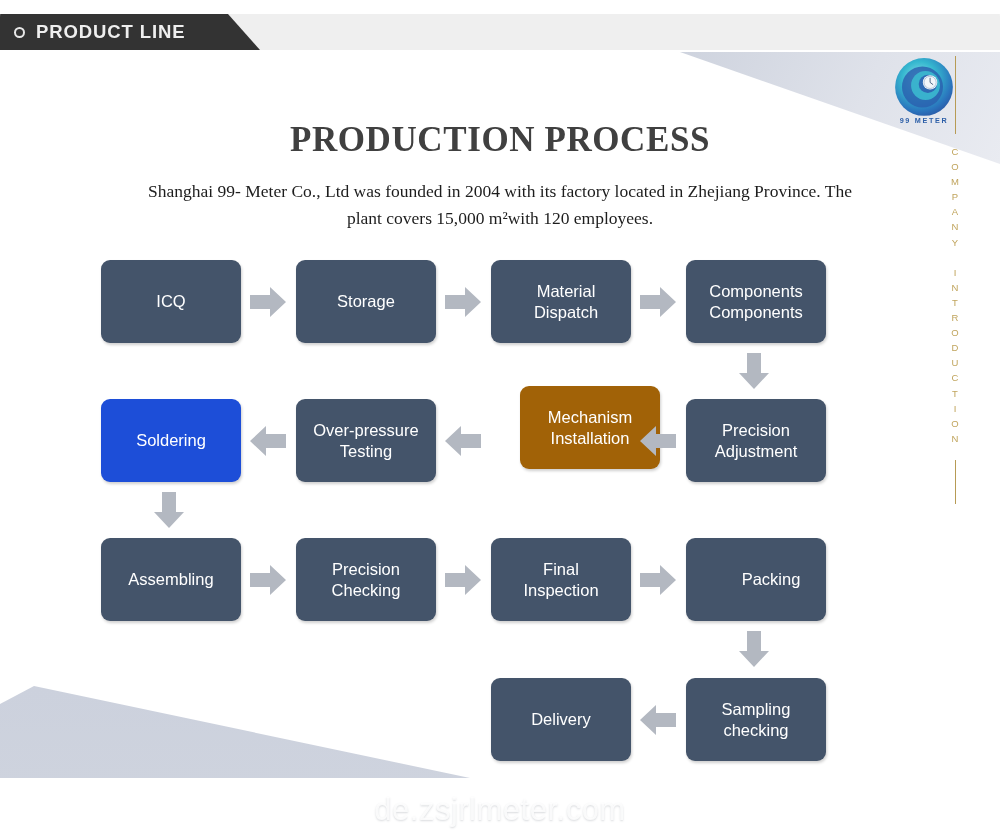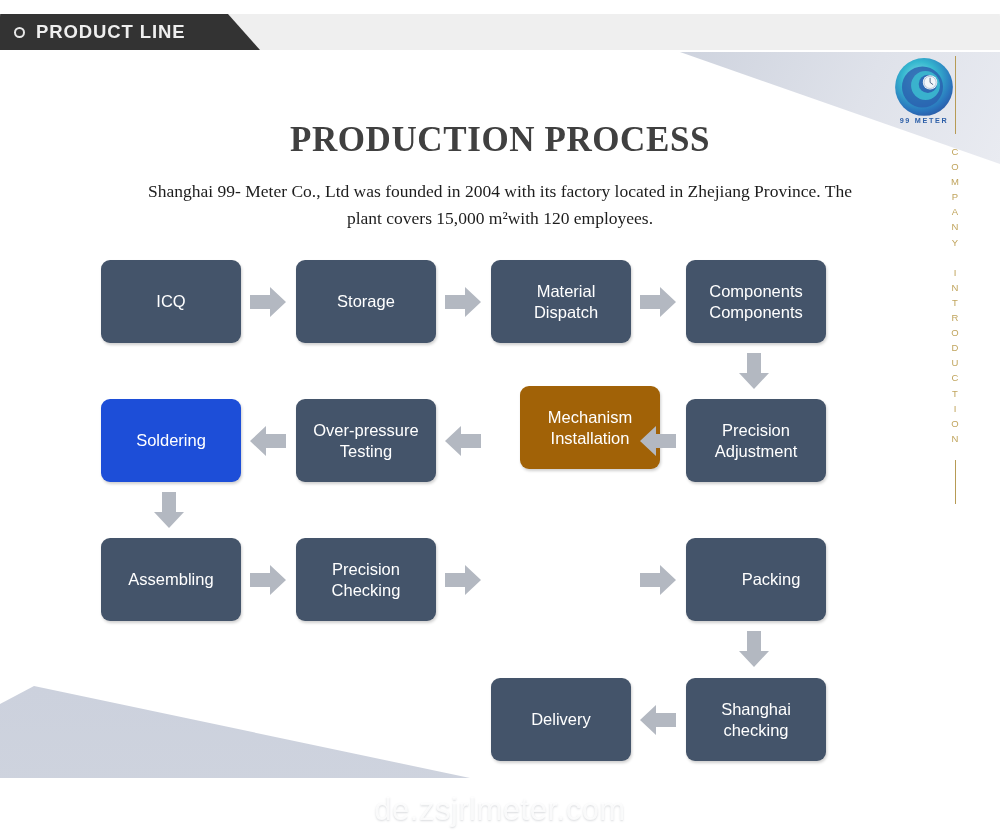--- a/index.html
+++ b/index.html
@@ -272,33 +272,39 @@
         <div>
           <span>Assembling</span>
         </div>
       </div>
       <div class="node" style="left: 296px; top: 538px; width: 140px; height: 83px; background: rgb(68, 84, 106);">
         <div>
           <span>Precision</span>
           <span>Checking</span>
         </div>
       </div>
+      <div class="node" style="left: 491px; top: 538px; width: 140px; height: 83px; background: rgb(68, 84, 106);">
+        <div>
+          <span>Final</span>
+          <span>Inspection</span>
+        </div>
+      </div>
       <div class="node" style="left: 686px; top: 538px; width: 140px; height: 83px; background: rgb(68, 84, 106); padding-left: 36px;">
         <div>
           <span>Packing</span>
         </div>
       </div>
       <div class="node" style="left: 491px; top: 678px; width: 140px; height: 83px; background: rgb(68, 84, 106);">
         <div>
           <span>Delivery</span>
         </div>
       </div>
       <div class="node" style="left: 686px; top: 678px; width: 140px; height: 83px; background: rgb(68, 84, 106);">
         <div>
-          <span>Shanghai</span>
+          <span>Sampling</span>
           <span>checking</span>
         </div>
       </div>
       <div class="arrow" style="left: 248px; top: 285px;">
         <svg width="40" height="34" viewBox="0 0 40 34">
           <path d="M2 10 H22 V2 L38 17 L22 32 V24 H2 Z" fill="#b3b8c1"></path>
         </svg>
       </div>
       <div class="arrow" style="left: 443px; top: 285px;">
         <svg width="40" height="34" viewBox="0 0 40 34">

